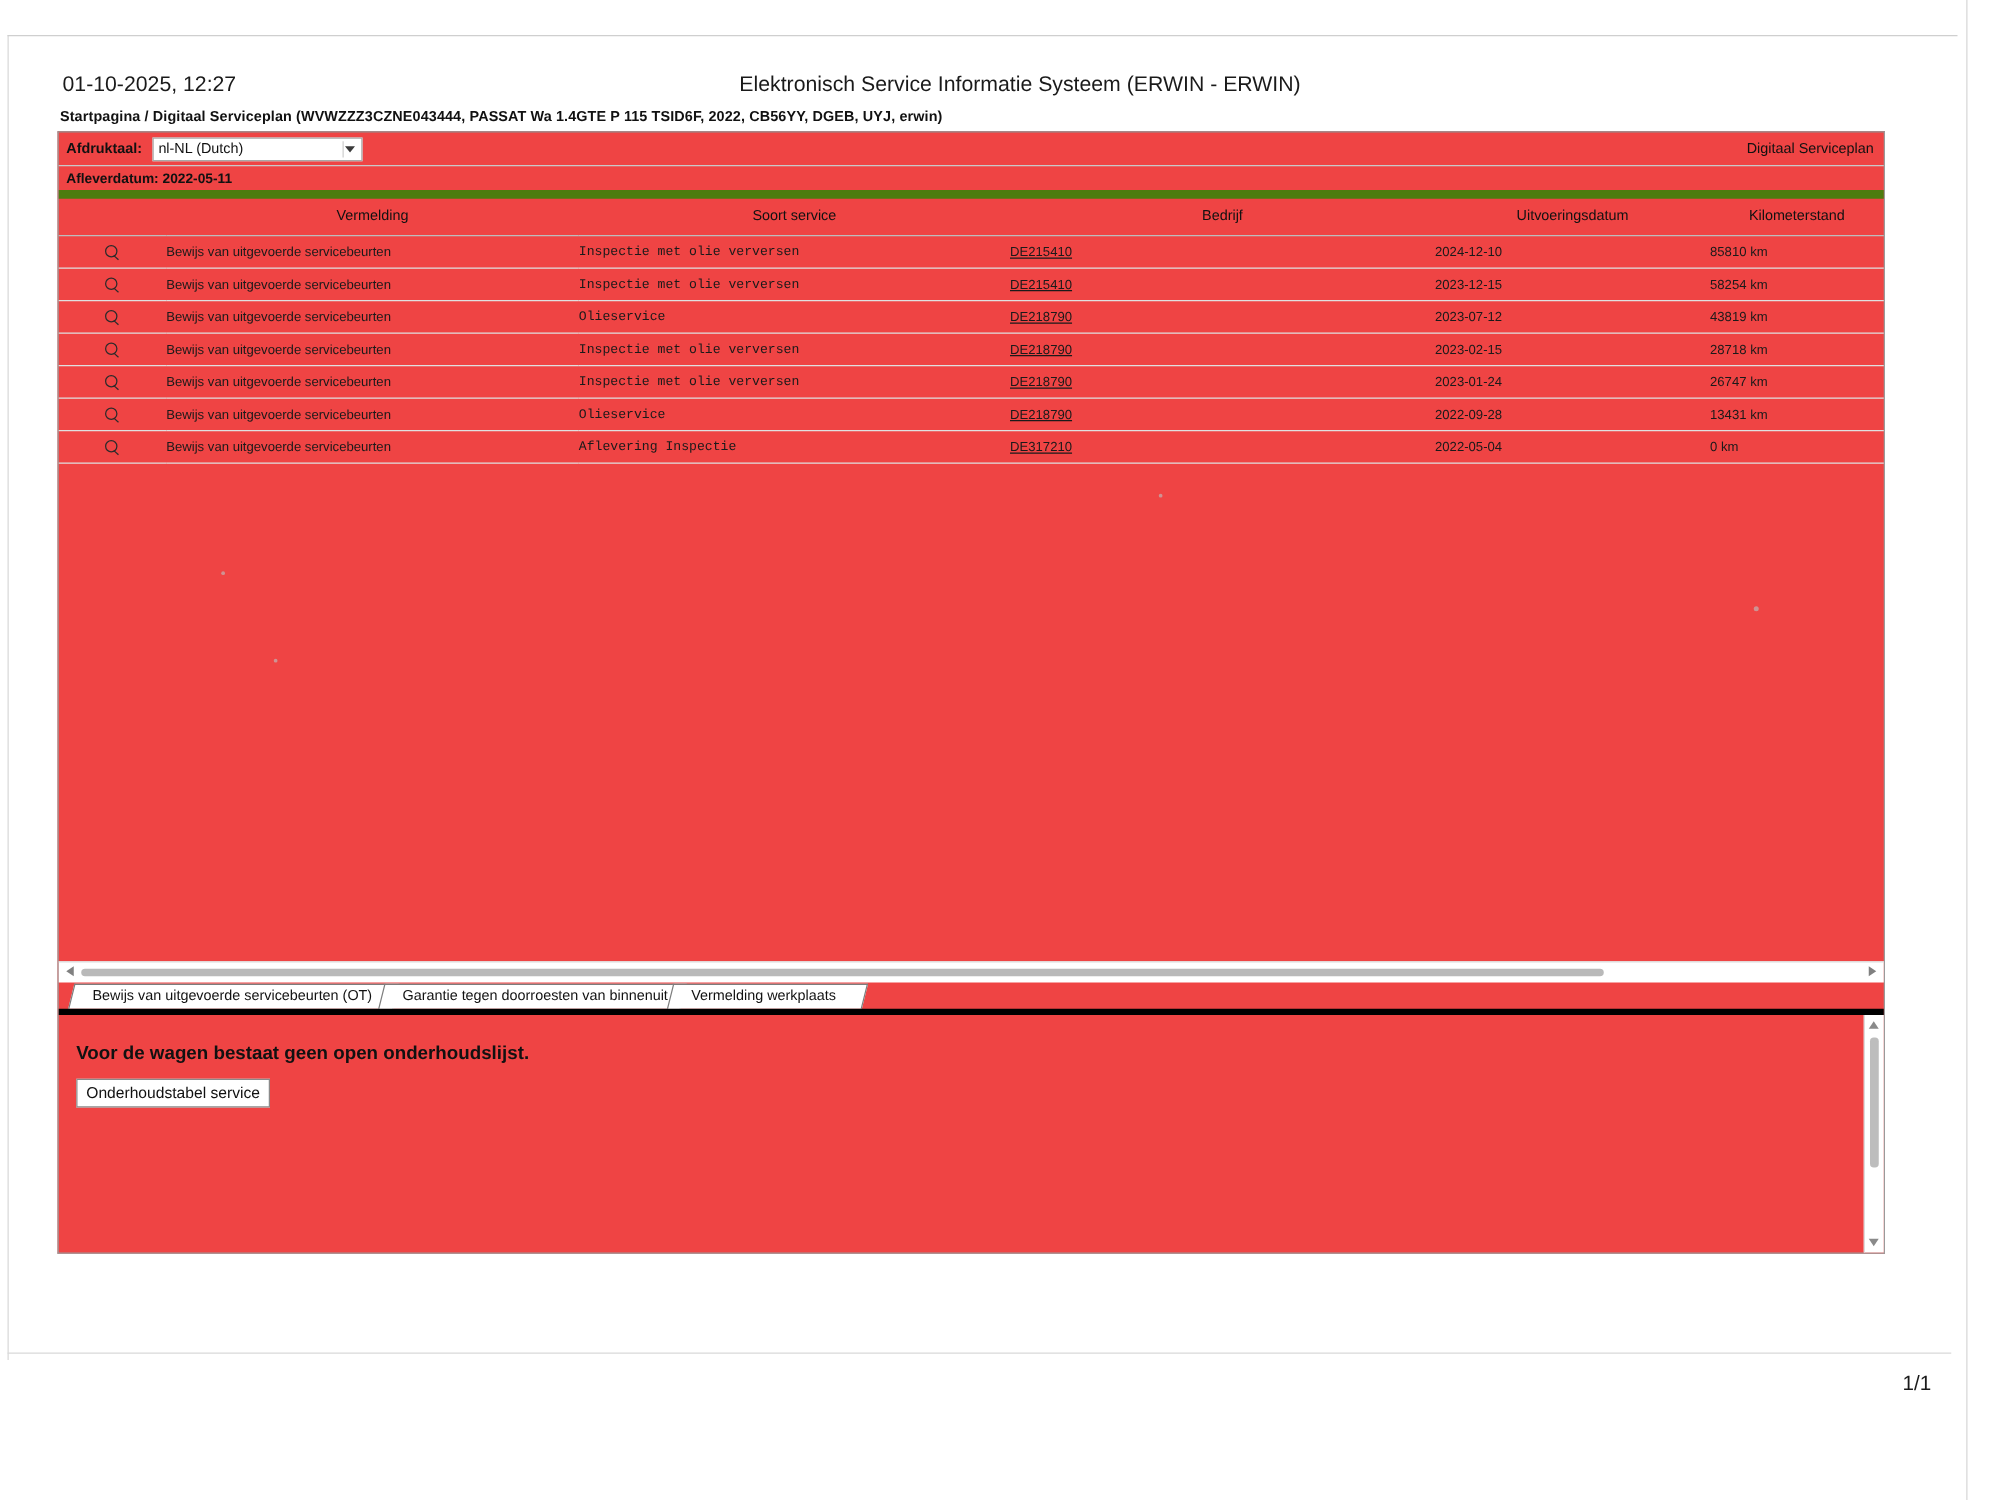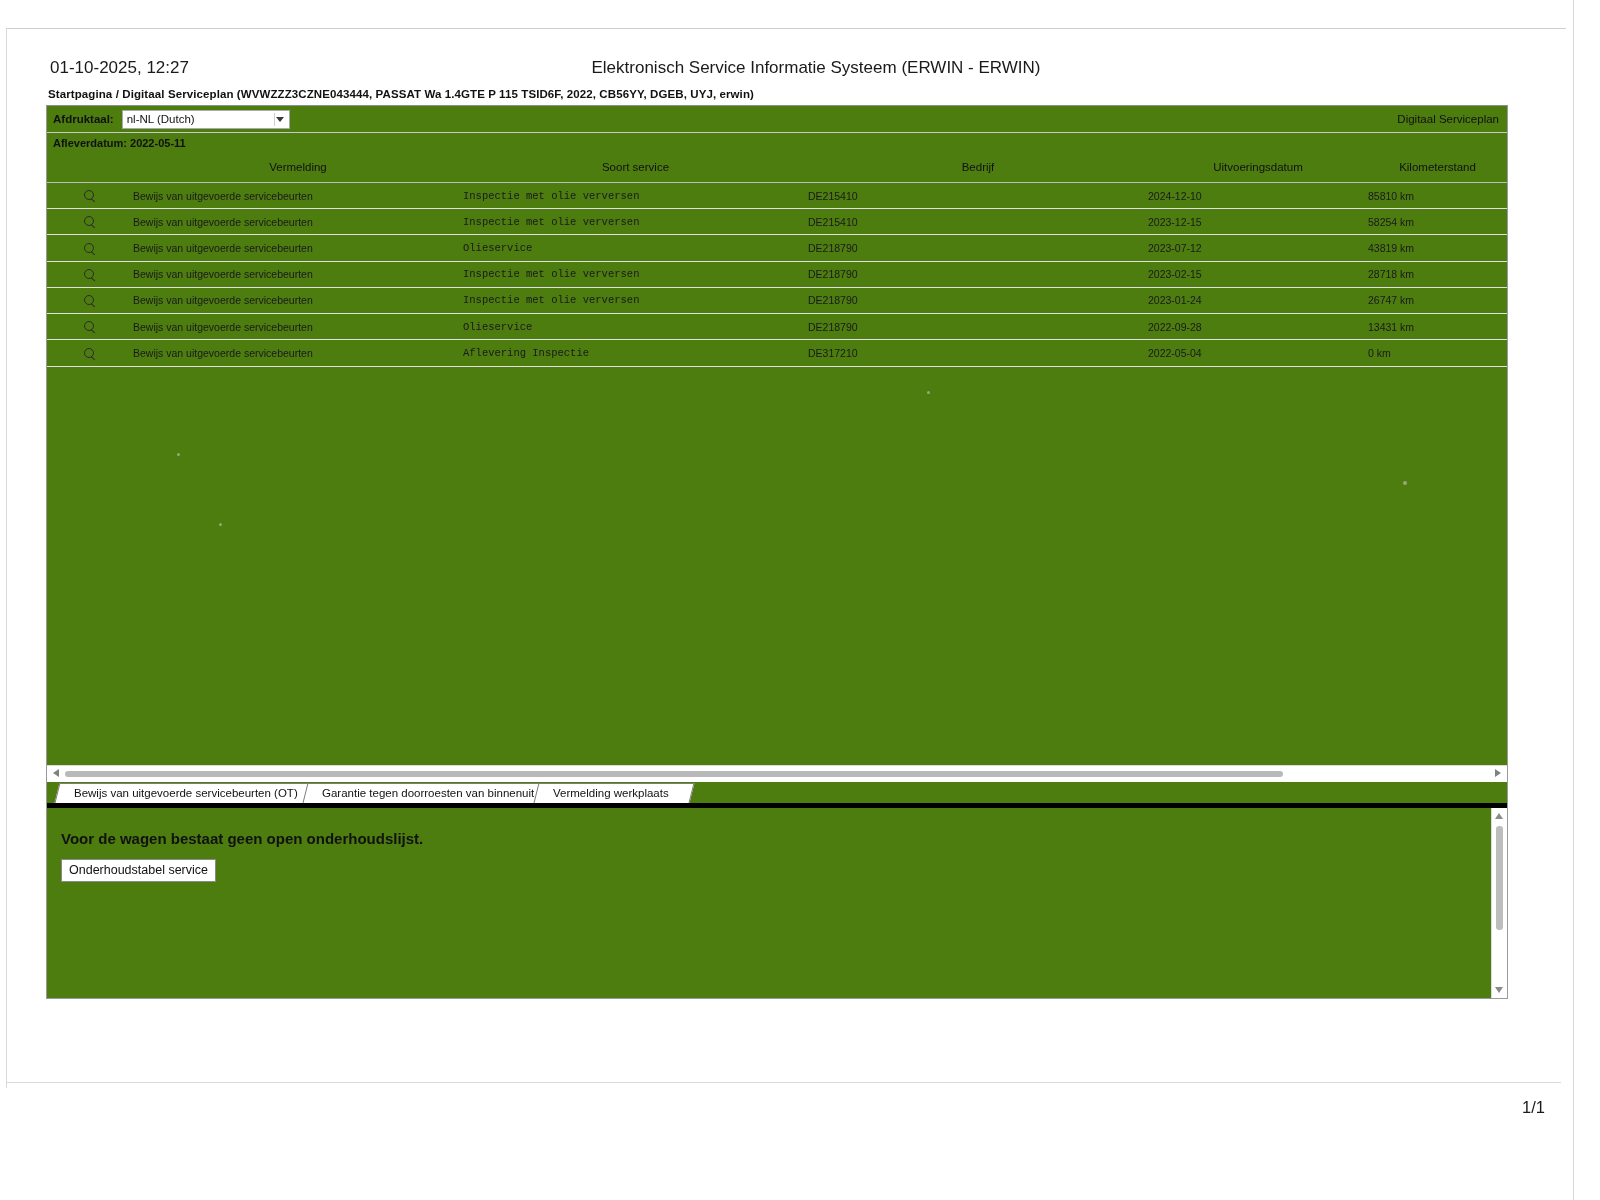--- a/index.html
+++ b/index.html
@@ -107,21 +107,21 @@
     font-weight: bold;
     color: #111;
     letter-spacing: 0.1px;
     margin-bottom: 5px;
     padding-left: 2px;
   }
 
   .panel {
     border: 1px solid #9a9a9a;
     border-top: 1px solid #8f8f8f;
-    background: #4d7c0f;
+    background: #ef4444;
     position: relative;
   }
 
   .toolbar {
     height: 26px;
     border-bottom: 1px solid #c9c9c9;
     display: flex;
     align-items: center;
     padding: 0 8px 0 6px;
     position: relative;
@@ -165,21 +165,21 @@
     color: #111;
   }
 
   .subbar {
     height: 19px;
     display: flex;
     align-items: center;
     padding-left: 6px;
     font-size: 11px;
     font-weight: bold;
-    border-bottom: 1px solid #4d7c0f;
+    border-bottom: 7px solid #4d7c0f;
     text-align: right;
   }
 
   table.svc {
     width: 100%;
     border-collapse: collapse;
     font-size: 11px;
   }
   table.svc thead th {
     font-weight: normal;
@@ -199,21 +199,21 @@
   .col-icon { width: 86px; }
   .col-verm { width: 330px; }
   .col-soort { width: 345px; }
   .col-bedr { width: 340px; }
   .col-uitv { width: 220px; }
   .col-km { }
 
   td.c-icon { text-align: center; }
   td.c-verm { padding-left: 42px; }
   td.c-soort { padding-left: 14px; font-family: Liberation Mono, monospace; }
-  td.c-bedr { padding-left: 4px; }
+  td.c-bedr { padding-left: 4px; text-decoration: underline; }
   td.c-uitv { padding-left: 35px; }
   td.c-km { padding-left: 6px; }
 
   th.h-verm { padding-left: 40px; }
   th.h-soort { }
   th.h-bedr { padding-left: 0; }
   th.h-uitv { padding-left: 30px; }
   th.h-km { padding-left: 10px; }
 
   .mag {

